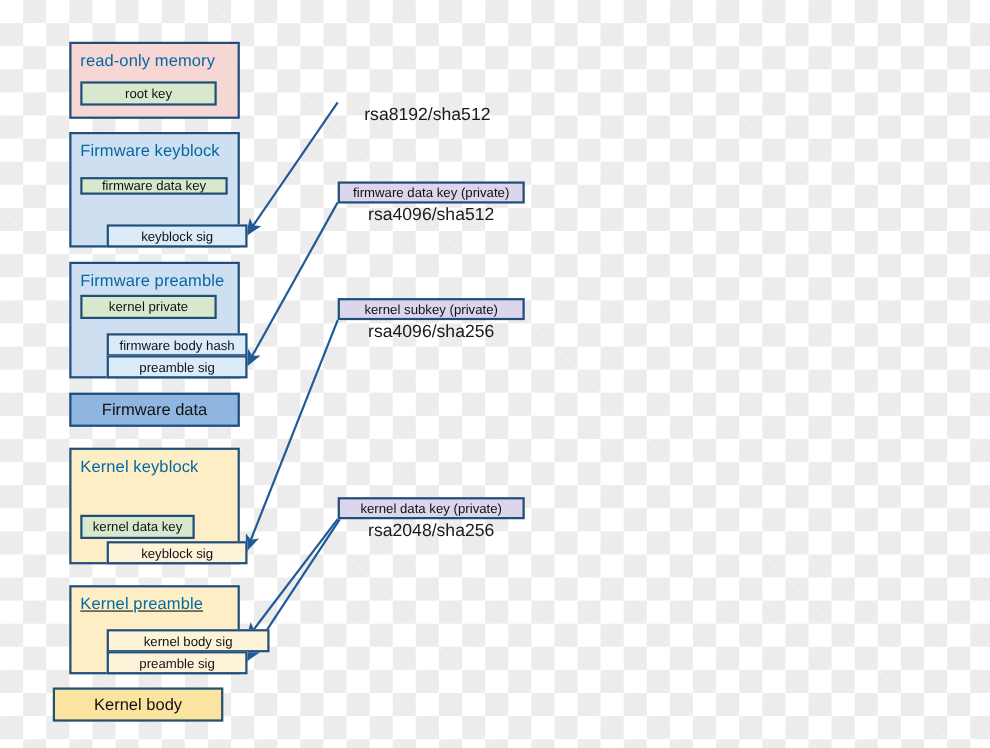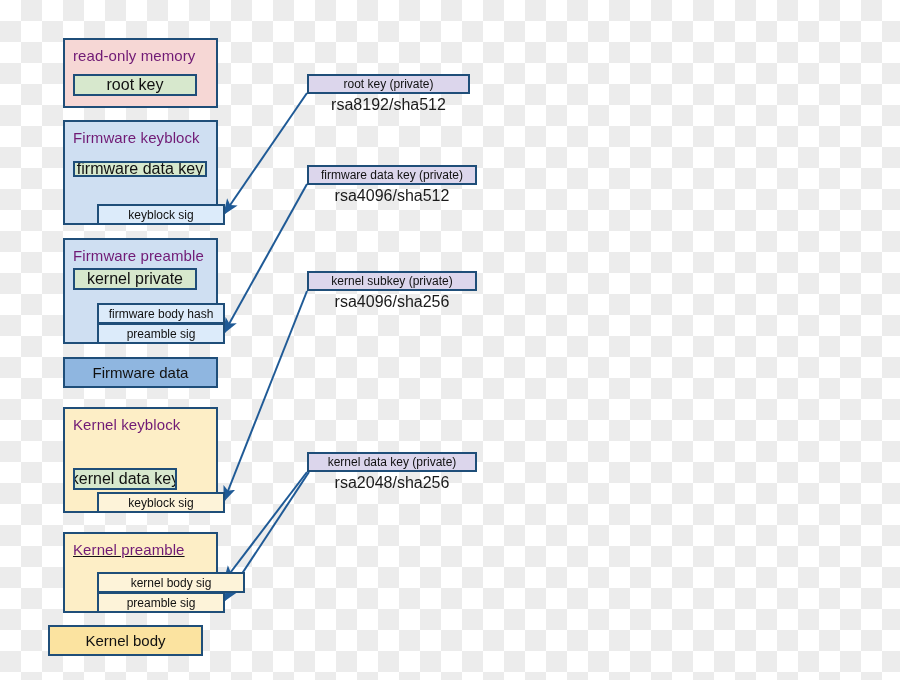--- a/index.html
+++ b/index.html
@@ -39,36 +39,36 @@
 
   
   .container {
     align-items: flex-start;
     justify-content: flex-start;
   }
   .container > .title {
     font-size: 15px;
     padding: 7px 0 0 8px;
     letter-spacing: 0.1px;
-    color: #701a75;
+    color: #0369a1;
   }
 
   .rom       { background: #f6d7d5; }
   .fwblk     { background: #cfdff2; }
   .fwbody    { background: #8fb6e0; }
   .kernelblk { background: #fdeec6; }
   .kernbody  { background: #fbe3a0; }
   .big-centered {
     justify-content: center;
     font-size: 15px;
   }
 
   .keybox {
     background: #d7e8cd;
-    font-size: 16px;
+    font-size: 12px;
     justify-content: center;
   }
   .sigbox {
     background: #fefefd;
     font-size: 12px;
     justify-content: center;
   }
   .sigbox.tan  { background: #fdf3d9; }
   .sigbox.blue { background: #dcebfa; }
 
@@ -168,23 +168,20 @@
     <span>kernel body sig</span>
   </div>
   <div class="box sigbox tan" style="left:97px; top:592px; width:128px; height:21px;">
     <span>preamble sig</span>
   </div>
 
   <div class="box big-centered kernbody" style="left:48px; top:625px; width:155px; height:31px;">
     <span>Kernel body</span>
   </div>
 
-  <div class="box privkey" style="left:307px; top:74px; width:163px; height:20px;">
-    <span>root key (private)</span>
-  </div>
   <div class="algo" style="left:307px; top:96px; width:163px;">rsa8192/sha512</div>
 
   <div class="box privkey" style="left:307px; top:165px; width:170px; height:20px;">
     <span>firmware data key (private)</span>
   </div>
   <div class="algo" style="left:307px; top:187px; width:170px;">rsa4096/sha512</div>
 
   <div class="box privkey" style="left:307px; top:271px; width:170px; height:20px;">
     <span>kernel subkey (private)</span>
   </div>

